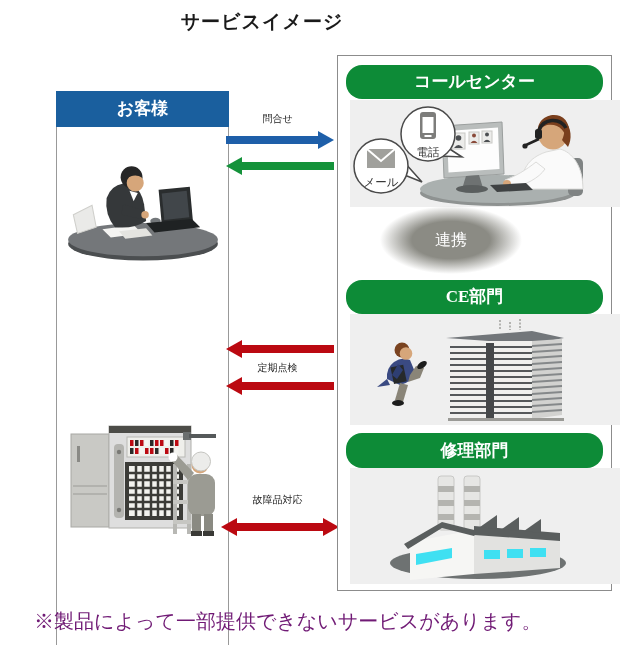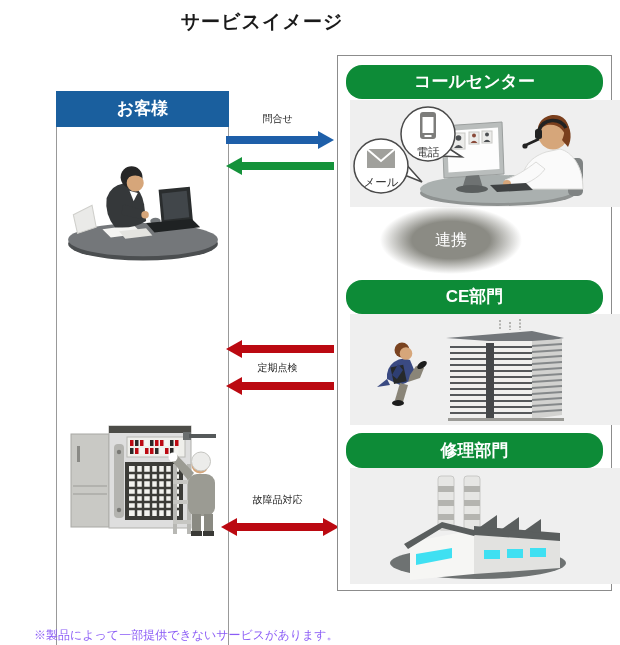--- a/index.html
+++ b/index.html
@@ -1,18 +1,18 @@
 <!DOCTYPE html>
 <html style="--customer_header: #1a5f9e; --dept_header: #0d8b37; --arrow_blue: #1e5fa9; --arrow_green: #14923a; --arrow_red: #bb0911; --panel_bg: #efefef; --link_ellipse: #8b8b84;"><head>
 <meta charset="utf-8">
 <style>
   html,body{margin:0;padding:0;background:#fff;}
   #canvas{
     position:relative;width:620px;height:645px;background:#fff;overflow:hidden;
-    font-family:Liberation Sans, sans-serif;color:#222;
+    font-family:Liberation Serif, serif;color:#222;
   }
   
   #page-title{position:absolute;left:0;top:9px;width:524px;text-align:center;
     font-size:19px;font-weight:bold;color:#1a1a1a;letter-spacing:1px;}
   
   #customer-box{position:absolute;left:56px;top:59px;width:173px;height:643px;
     background:#fff;border:1px solid #999;box-sizing:border-box;margin-top:32px;}
   #customer-header{position:absolute;left:-1px;top:-1px;width:173px;height:36px;
     background:var(--customer_header);color:#fff;font-size:17px;font-weight:bold;
     text-align:center;line-height:36px;}
@@ -52,21 +52,21 @@
   #arrow-inspection{left:226px;top:377px;width:108px;}
   #arrow-fault{left:221px;top:518px;width:118px;}
   
   .illo{position:absolute;}
   #customer-illo{left:8px;top:62px;}
   #machine-illo{left:10px;top:322px;}
   #cc-illo{left:0;top:0;}
   #ce-illo{left:0;top:0;}
   #factory-illo{left:0;top:0;}
   
-  #footnote{position:absolute;left:34px;top:627px;font-size:12px;color:#8b5cf6;}
+  #footnote{position:absolute;left:34px;top:608px;font-size:20px;color:#701a75;}
 </style>
 </head>
 <body>
 
 <div id="canvas">
 
   <div id="page-title">サービスイメージ</div>
 
   <div id="customer-box">
     <div id="customer-header">お客様</div>

